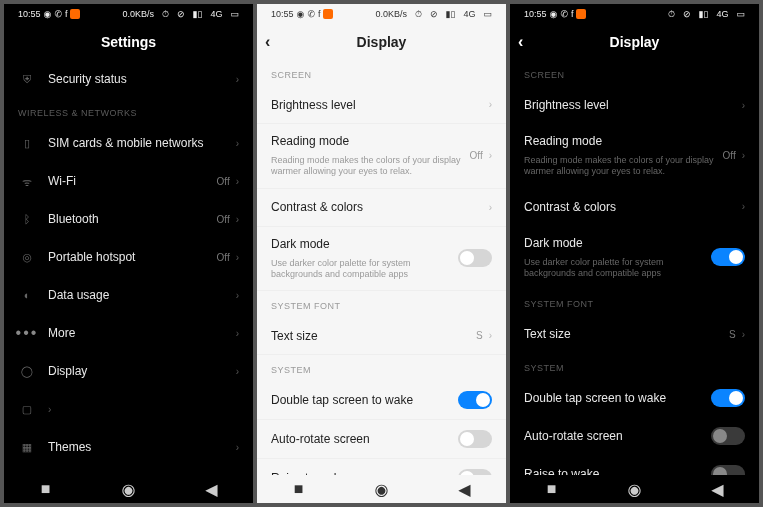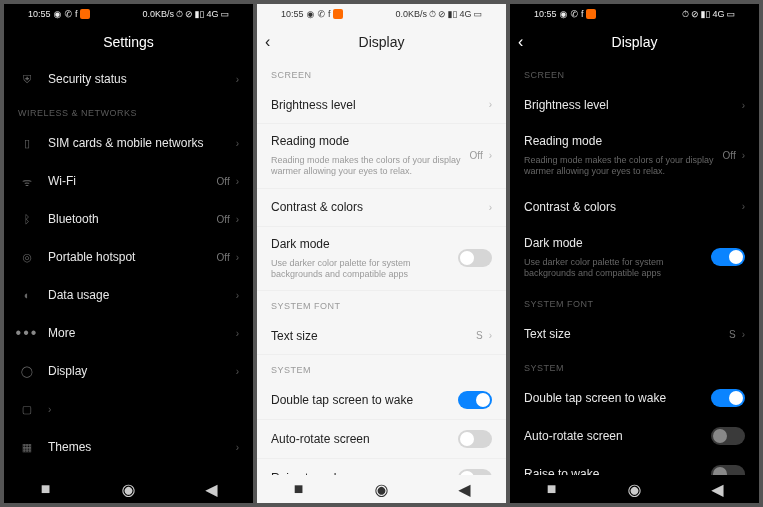--- a/index.html
+++ b/index.html
@@ -1,29 +1,29 @@
 <!DOCTYPE html>
 <html><head>
 <meta charset="utf-8">
 <style>
   * { margin: 0; padding: 0; box-sizing: border-box; font-family: -apple-system, "Helvetica Neue", Arial, sans-serif; }
   body { background: #555; display: flex; gap: 4px; justify-content: center; padding: 4px; }
   .phone { width: 251px; height: 499px; display: flex; flex-direction: column; position: relative; overflow: hidden; }
   .dark { background: #000; color: #eee; }
   .light { background: #f6f6f6; color: #222; }
 
-  .statusbar { height: 20px; display: flex; align-items: center; justify-content: space-between; padding: 0 24px; font-size: 9px; }
+  .statusbar { height: 20px; display: flex; align-items: center; justify-content: space-between; padding: 0 14px; font-size: 9px; }
   .statusbar .left { display: flex; align-items: center; gap: 3px; }
-  .statusbar .right { display: flex; align-items: center; gap: 2px; }
+  .statusbar .right { display: flex; align-items: center; gap: 8px; }
   .sb-icon { display: inline-block; }
   .dark .statusbar { color: #eee; }
   .light .statusbar { color: #333; }
   .sq-orange { width: 10px; height: 10px; background: #ff6a00; border-radius: 2px; display:inline-block;}
 
-  .titlebar { height: 36px; display: flex; align-items: center; justify-content: center; position: relative; font-size: 14px; font-weight: 400; }
+  .titlebar { height: 36px; display: flex; align-items: center; justify-content: center; position: relative; font-size: 14px; font-weight: 700; }
   .back { position: absolute; left: 8px; top: 0; height: 36px; display: flex; align-items: center; font-size: 16px; }
   .dark .titlebar { color: #fff; }
   .light .titlebar { color: #222; }
 
   .content { flex: 1; overflow: hidden; }
   .section-header { font-size: 9px; letter-spacing: 0.5px; padding: 10px 14px 6px; text-transform: uppercase; }
   .dark .section-header { color: #5a5a5a; }
   .light .section-header { color: #9a9a9a; }
 
   .row { display: flex; align-items: center; padding: 10px 14px; position: relative; min-height: 38px; }

